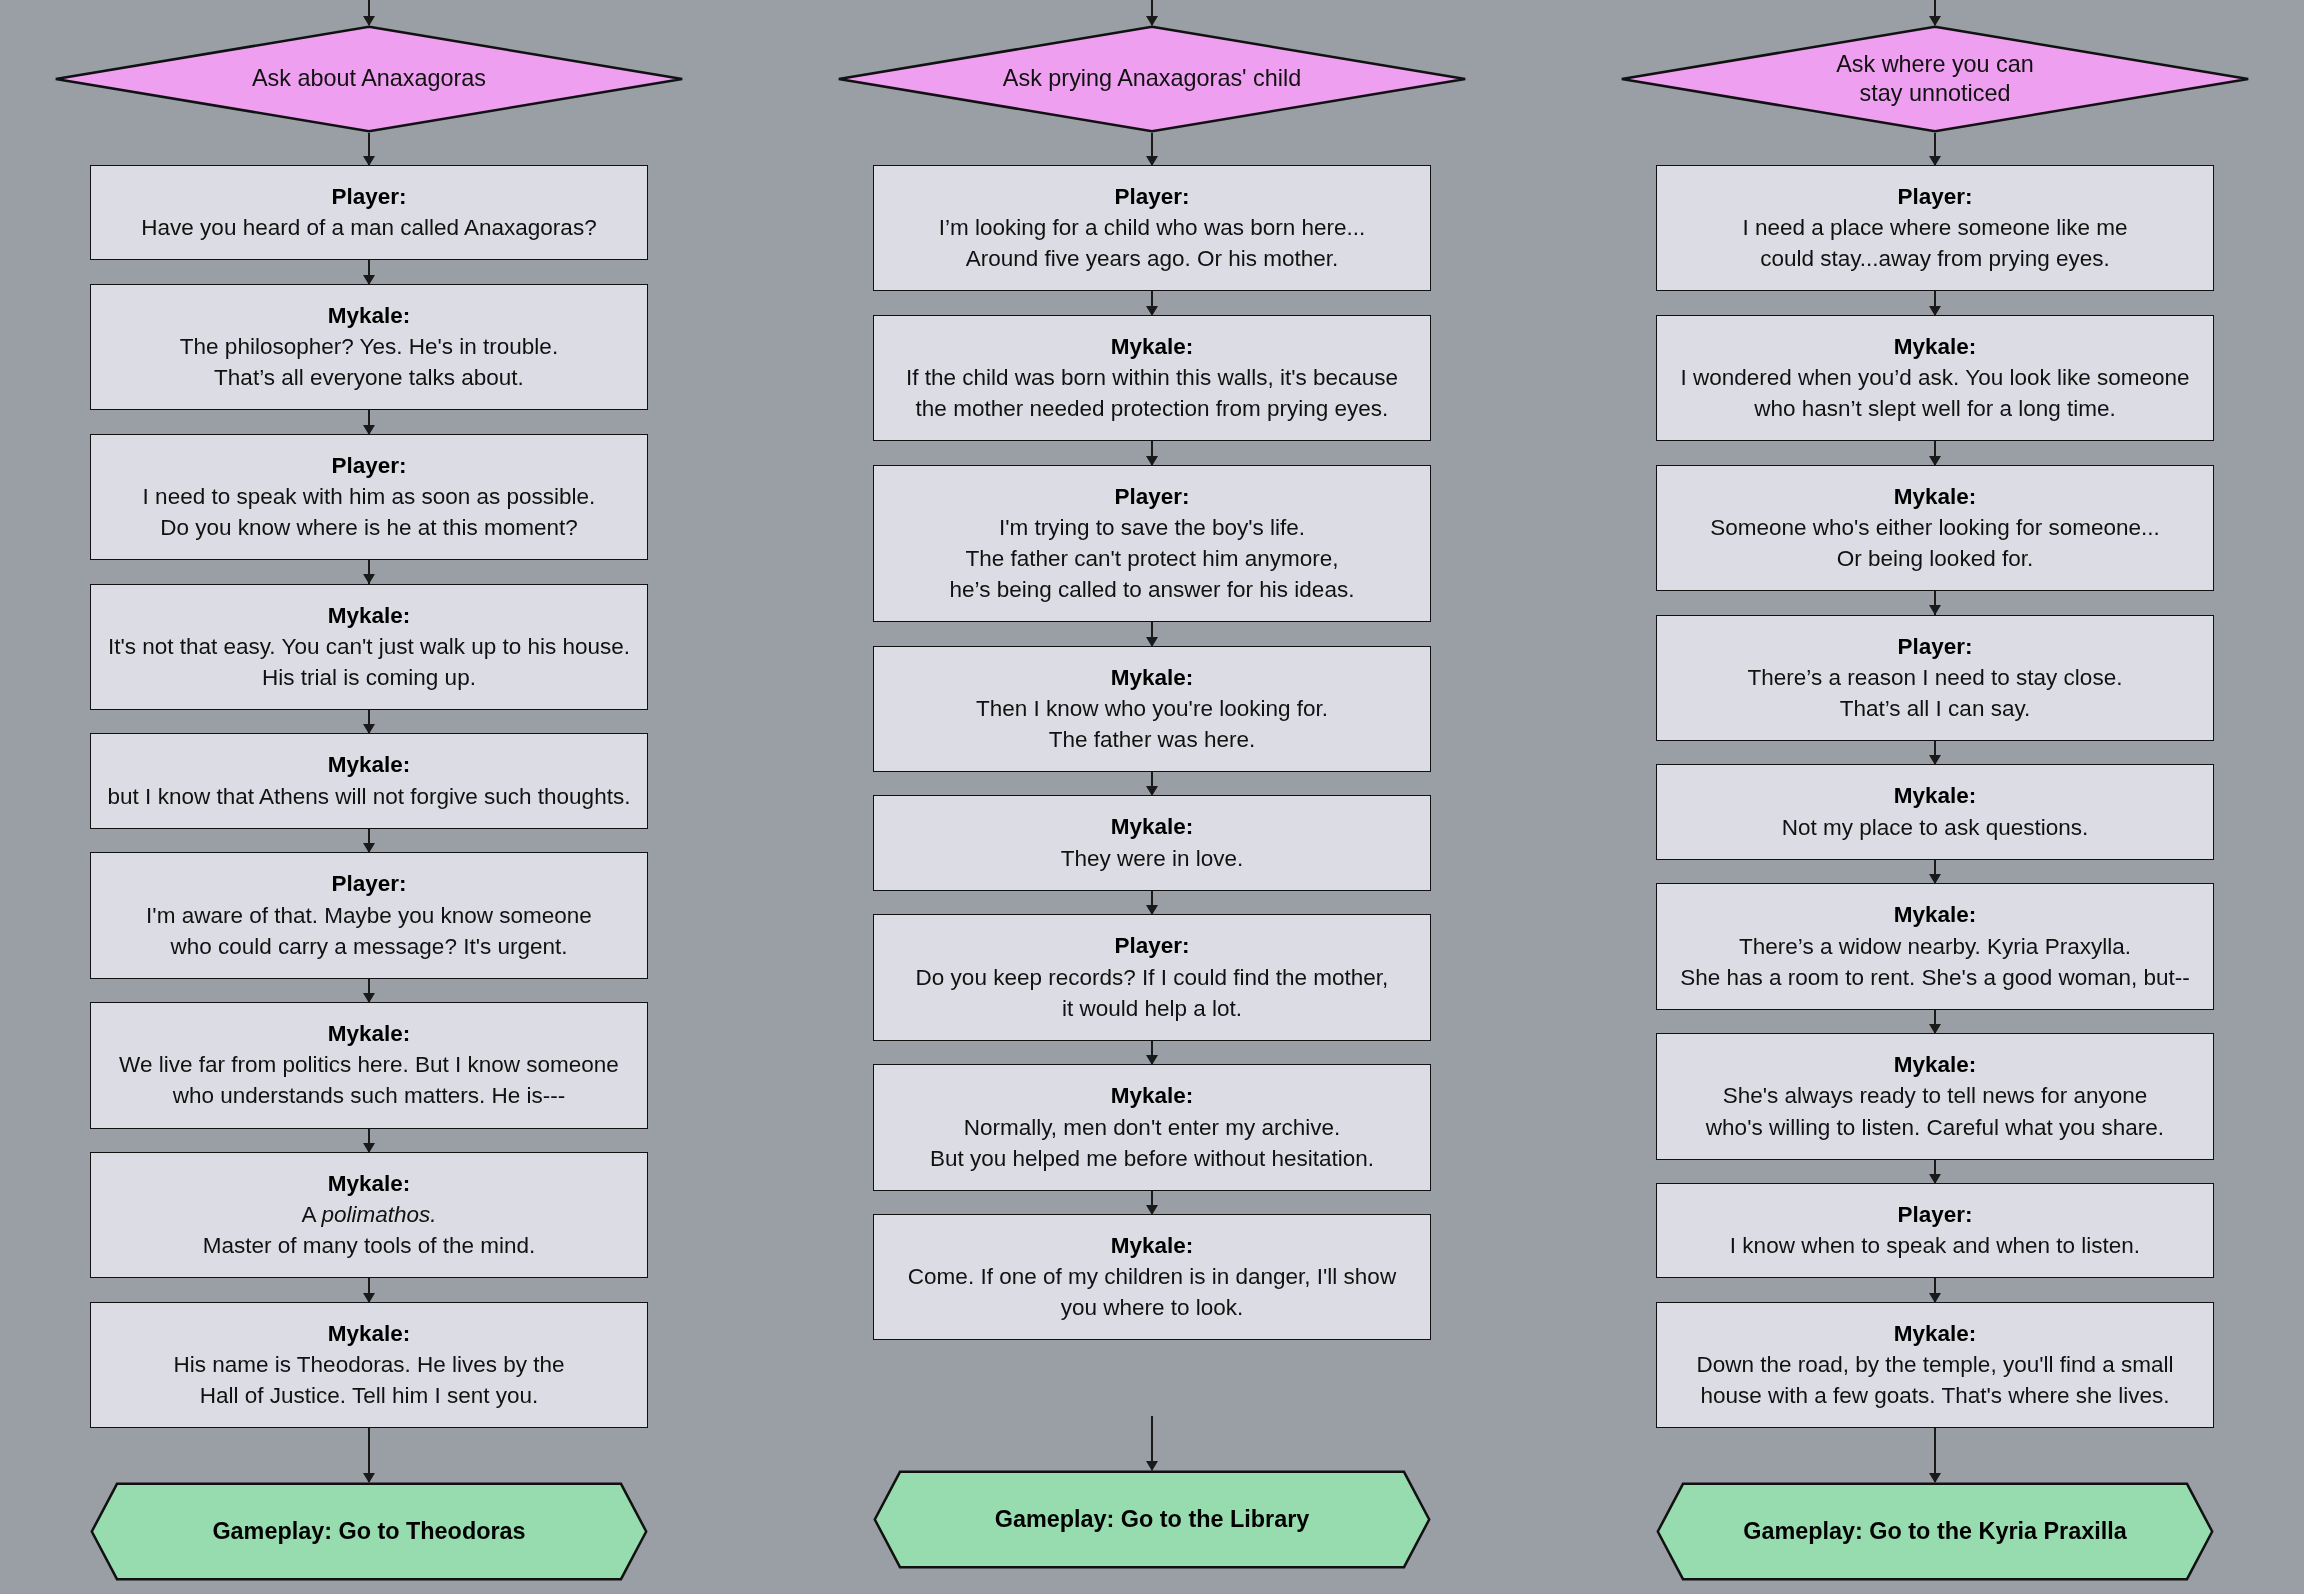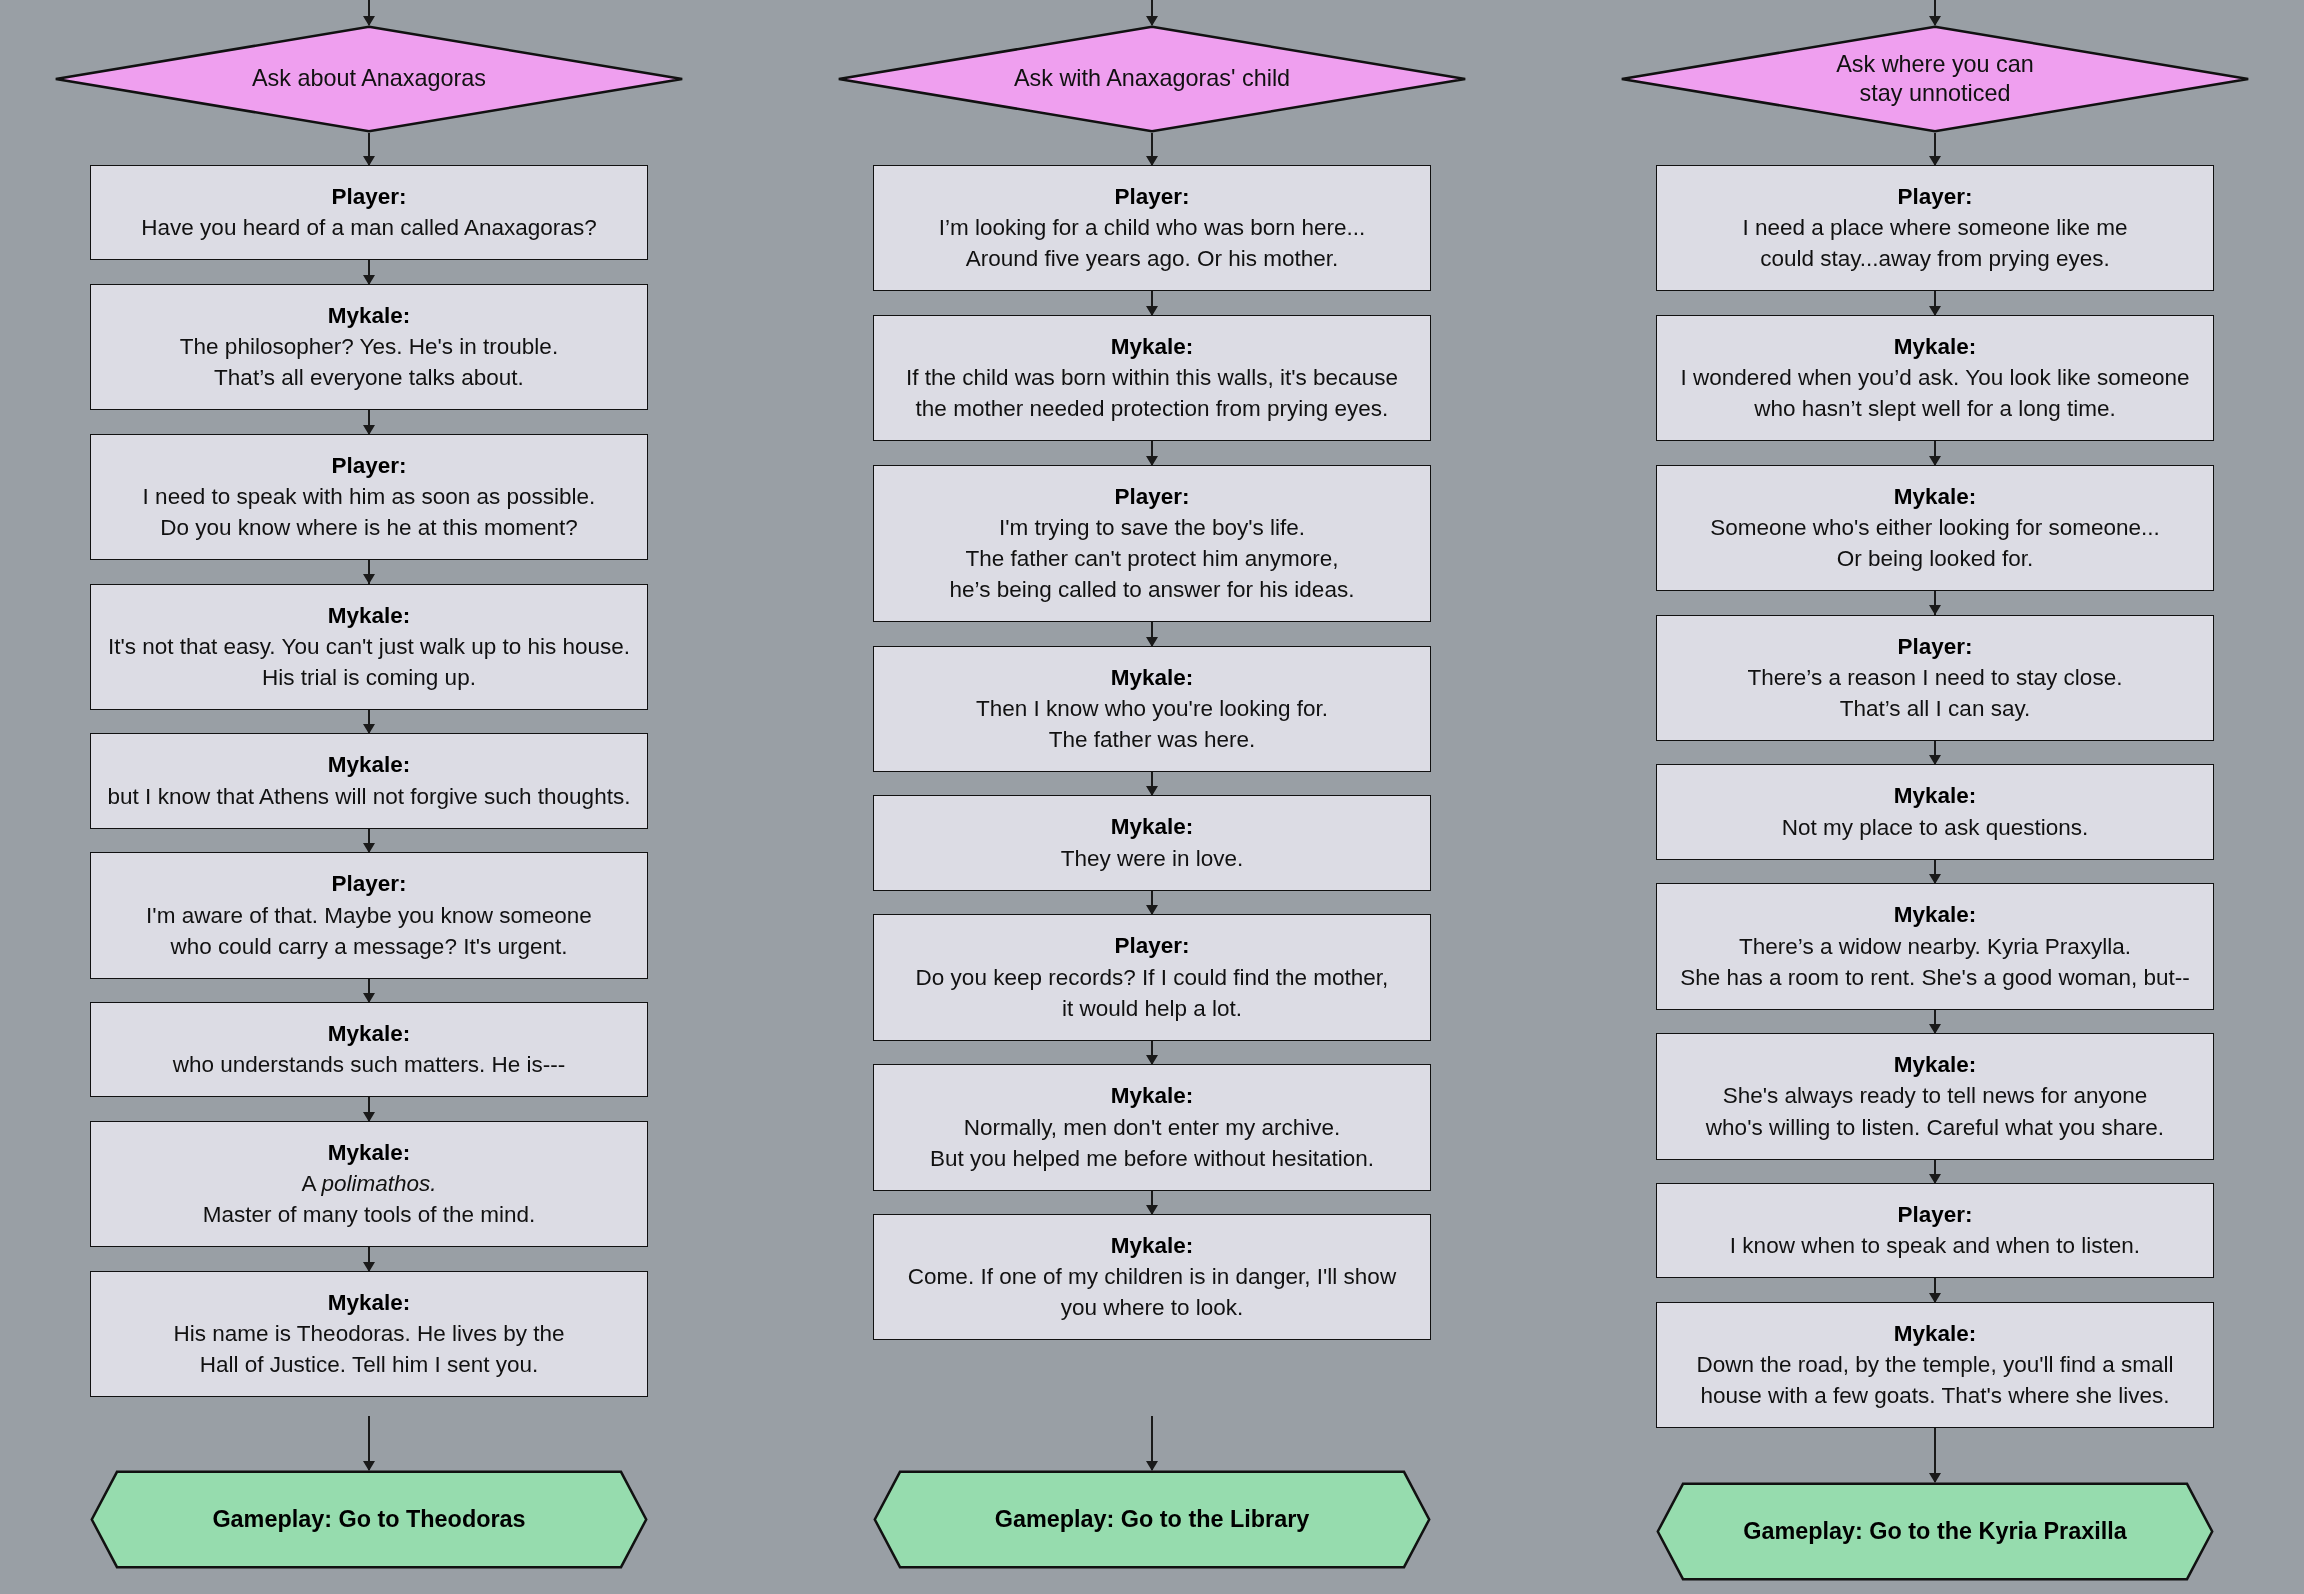--- a/index.html
+++ b/index.html
@@ -183,20 +183,21 @@
       </div>
       <div class="arrow" style="height: 23.4px; background: rgb(26, 26, 26);"></div>
       <div class="node" style="background: rgb(220, 220, 228); border-color: rgb(17, 17, 17);">
         <div class="speaker">Player:</div>
         <div class="line">I'm aware of that. Maybe you know someone</div>
         <div class="line">who could carry a message? It's urgent.</div>
       </div>
       <div class="arrow" style="height: 23.4px; background: rgb(26, 26, 26);"></div>
       <div class="node" style="background: rgb(220, 220, 228); border-color: rgb(17, 17, 17);">
         <div class="speaker">Mykale:</div>
+        <div class="line">We live far from politics here. But I know someone</div>
         <div class="line">who understands such matters. He is---</div>
       </div>
       <div class="arrow" style="height: 23.4px; background: rgb(26, 26, 26);"></div>
       <div class="node" style="background: rgb(220, 220, 228); border-color: rgb(17, 17, 17);">
         <div class="speaker">Mykale:</div>
         <div class="line">A <em>polimathos.</em></div>
         <div class="line">Master of many tools of the mind.</div>
       </div>
       <div class="arrow" style="height: 23.4px; background: rgb(26, 26, 26);"></div>
       <div class="node" style="background: rgb(220, 220, 228); border-color: rgb(17, 17, 17);">
@@ -216,21 +217,21 @@
       </div>
       <div style="height: 25px;"></div>
     </div>
     <div class="column">
       <div class="arrow" style="height: 25px; background: rgb(26, 26, 26);"></div>
       <div class="diamond-wrap">
         <div class="diamond">
           <svg viewBox="0 0 700 120" preserveAspectRatio="none">
             <polygon points="350,2 698,60 350,118 2,60" fill="#ef9fef" stroke="#111111" stroke-width="2.5" vector-effect="non-scaling-stroke"></polygon>
           </svg>
-          <div class="dtext">Ask with Anaxagoras' child</div>
+          <div class="dtext">Ask prying Anaxagoras' child</div>
         </div>
       </div>
       <div class="arrow" style="height: 32px; background: rgb(26, 26, 26);"></div>
       <div class="node" style="background: rgb(220, 220, 228); border-color: rgb(17, 17, 17);">
         <div class="speaker">Player:</div>
         <div class="line">I’m looking for a child who was born here...</div>
         <div class="line">Around five years ago. Or his mother.</div>
       </div>
       <div class="arrow" style="height: 23.4px; background: rgb(26, 26, 26);"></div>
       <div class="node" style="background: rgb(220, 220, 228); border-color: rgb(17, 17, 17);">

